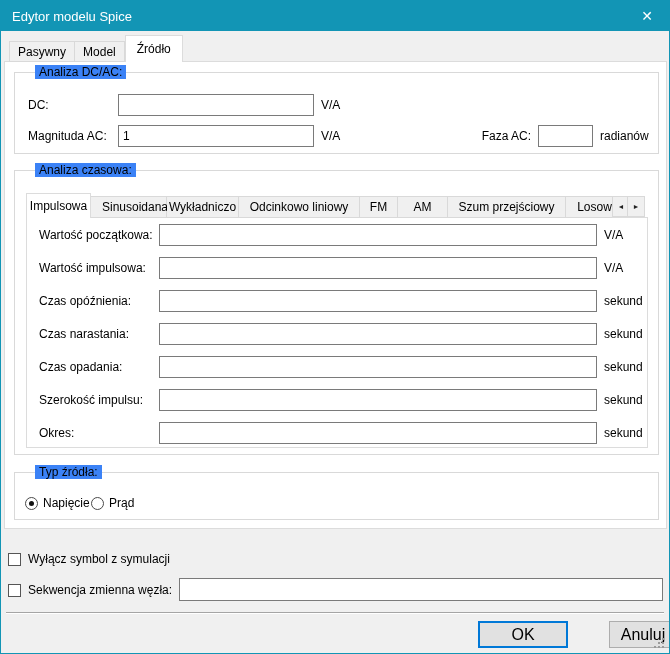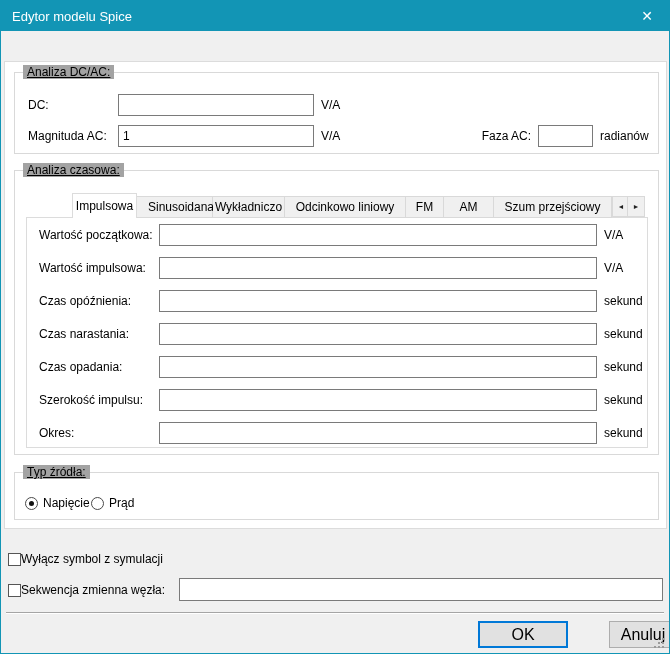--- a/index.html
+++ b/index.html
@@ -15,53 +15,53 @@
   .closebtn { position:absolute; right:0; top:0; width:44px; height:30px; display:flex; align-items:center; justify-content:center; color:#fff; font-size:14px; cursor:default; }
   
   .toptabs { position:absolute; left:8px; top:34px; height:27px; display:flex; align-items:flex-end; z-index:3; }
   .ttab { height:21px; padding:0 8px; display:flex; align-items:center; background:#f0f0f0; border:1px solid #d9d9d9; border-left:none; }
   .ttab:first-child { border-left:1px solid #d9d9d9; }
   .ttab.active { height:27px; background:#fff; border:1px solid #dcdcdc; border-bottom:none; padding:0 11px; }
   
   .page { position:absolute; left:3px; top:60px; width:663px; height:468px; background:#fff; border:1px solid #dcdcdc; }
   
   .gb { position:absolute; border:1px solid #d9d9d9; background:#fff; }
-  .gb .legend { position:absolute; top:-8px; left:8px; background:#a3a3a3; padding:0 4px;text-decoration:underline; }
+  .gb .legend { position:absolute; top:-8px; left:20px; background:#3b82f6; padding:0 4px; }
   .gb1 { left:9px; top:10px; width:645px; height:82px; }
   .gb2 { left:9px; top:108px; width:645px; height:285px; }
   .gb3 { left:9px; top:410px; width:645px; height:48px; }
   
   .lbl { position:absolute; line-height:22px; white-space:nowrap; }
   .unit { position:absolute; line-height:22px; white-space:nowrap; }
   input.txt {
     position:absolute; height:22px; border:1px solid #7a7a7a; background:#fff;
     font-family:"Liberation Sans","DejaVu Sans",sans-serif; font-size:12px; padding:1px 4px; margin:0;
   }
   
   .itabs { position:absolute; left:11px; top:22px; width:586px; height:25px; display:flex; align-items:flex-end; overflow:hidden; z-index:2; }
   .itab { height:22px; display:flex; align-items:center; justify-content:center; background:#f0f0f0; border:1px solid #d9d9d9; border-left:none; white-space:nowrap; flex:0 0 auto; }
   .itab:first-child { border-left:1px solid #d9d9d9; }
   .itab.active { height:25px; background:#fff; border:1px solid #dcdcdc; border-bottom:none; }
-  .itab:nth-child(1){ width:65px;margin-left:46px; } .itab:nth-child(2){ width:76px;padding-left:13px; }
+  .itab:nth-child(1){ width:65px; } .itab:nth-child(2){ width:76px;padding-left:13px; }
   .itab:nth-child(3){ width:72px; } .itab:nth-child(4){ width:121px; }
   .itab:nth-child(5){ width:38px; } .itab:nth-child(6){ width:50px; }
   .itab:nth-child(7){ width:118px; } .itab:nth-child(8){ width:58px;margin-top:15px; }
   .tabarrow { position:absolute; top:25px; width:18px; height:21px; background:#f0f0f0; border:1px solid #d9d9d9; display:flex; align-items:center; justify-content:center; font-size:7px; color:#222; }
   .arrow-left { left:597px; } .arrow-right { right:13px; }
   .ipage { position:absolute; left:11px; top:46px; width:622px; height:231px; background:#fff; border:1px solid #dcdcdc; }
   .frow { position:absolute; left:0; width:100%; height:22px; }
   .frow .lbl { left:12px; top:0; }
   .frow input.txt { left:132px; top:0; width:438px; }
   .frow .unit { left:577px; top:0; }
   
   .radio { position:absolute; display:flex; align-items:center; gap:5px; height:16px; }
   .rdot { width:13px; height:13px; border-radius:50%; border:1px solid #4a4a4a; background:#fff; position:relative; flex:0 0 auto; }
   .radio.on .rdot::after { content:""; position:absolute; left:3px; top:3px; width:5px; height:5px; border-radius:50%; background:#111; }
   
-  .check { position:absolute; display:flex; align-items:center; gap:0; height:16px;text-align:right; }
+  .check { position:absolute; display:flex; align-items:center; gap:7px; height:16px;text-align:right; }
   .cbox { width:13px; height:13px; border:1px solid #555; background:#fff; flex:0 0 auto; }
   
   .sep { position:absolute; left:5px; right:5px; top:611px; height:2px; border-top:1px solid #a5a5a5; border-bottom:1px solid #fff; }
   .btn { position:absolute; top:620px; height:27px; background:#e1e1e1; border:1px solid #adadad; display:flex; align-items:center; justify-content:center; font-size:16px; }
   .btn.ok { left:477px; width:90px; border:2px solid #0078d7; }
   .btn.cancel { left:608px; width:68px; }
   .grip { position:absolute; right:4px; bottom:4px; width:11px; height:11px; }
   .grip::after { content:""; position:absolute; left:8px; top:0; width:2px; height:2px; background:#9a9a9a;
     box-shadow:-4px 4px 0 #9a9a9a, 0 4px 0 #9a9a9a, -8px 8px 0 #9a9a9a, -4px 8px 0 #9a9a9a, 0 8px 0 #9a9a9a; }
 </style>
@@ -70,20 +70,25 @@
 
 <div class="window">
 
   <div class="titlebar">
     <span>Edytor modelu Spice</span>
   </div>
   <div class="closebtn">
     <span>✕</span>
   </div>
 
+  <div class="toptabs">
+    <div class="ttab">Pasywny</div>
+    <div class="ttab">Model</div>
+    <div class="ttab active">Źródło</div>
+  </div>
 
   <div class="page">
 
     <div class="gb gb1">
       <span class="legend">Analiza DC/AC:</span>
       <span class="lbl" style="left:13px; top:21px;">DC:</span>
       <input class="txt" style="left: 103px; top: 21px; width: 196px;" value="">
       <span class="unit" style="left:306px; top:21px;">V/A</span>
 
       <span class="lbl" style="left:13px; top:52px;">Magnituda AC:</span>

